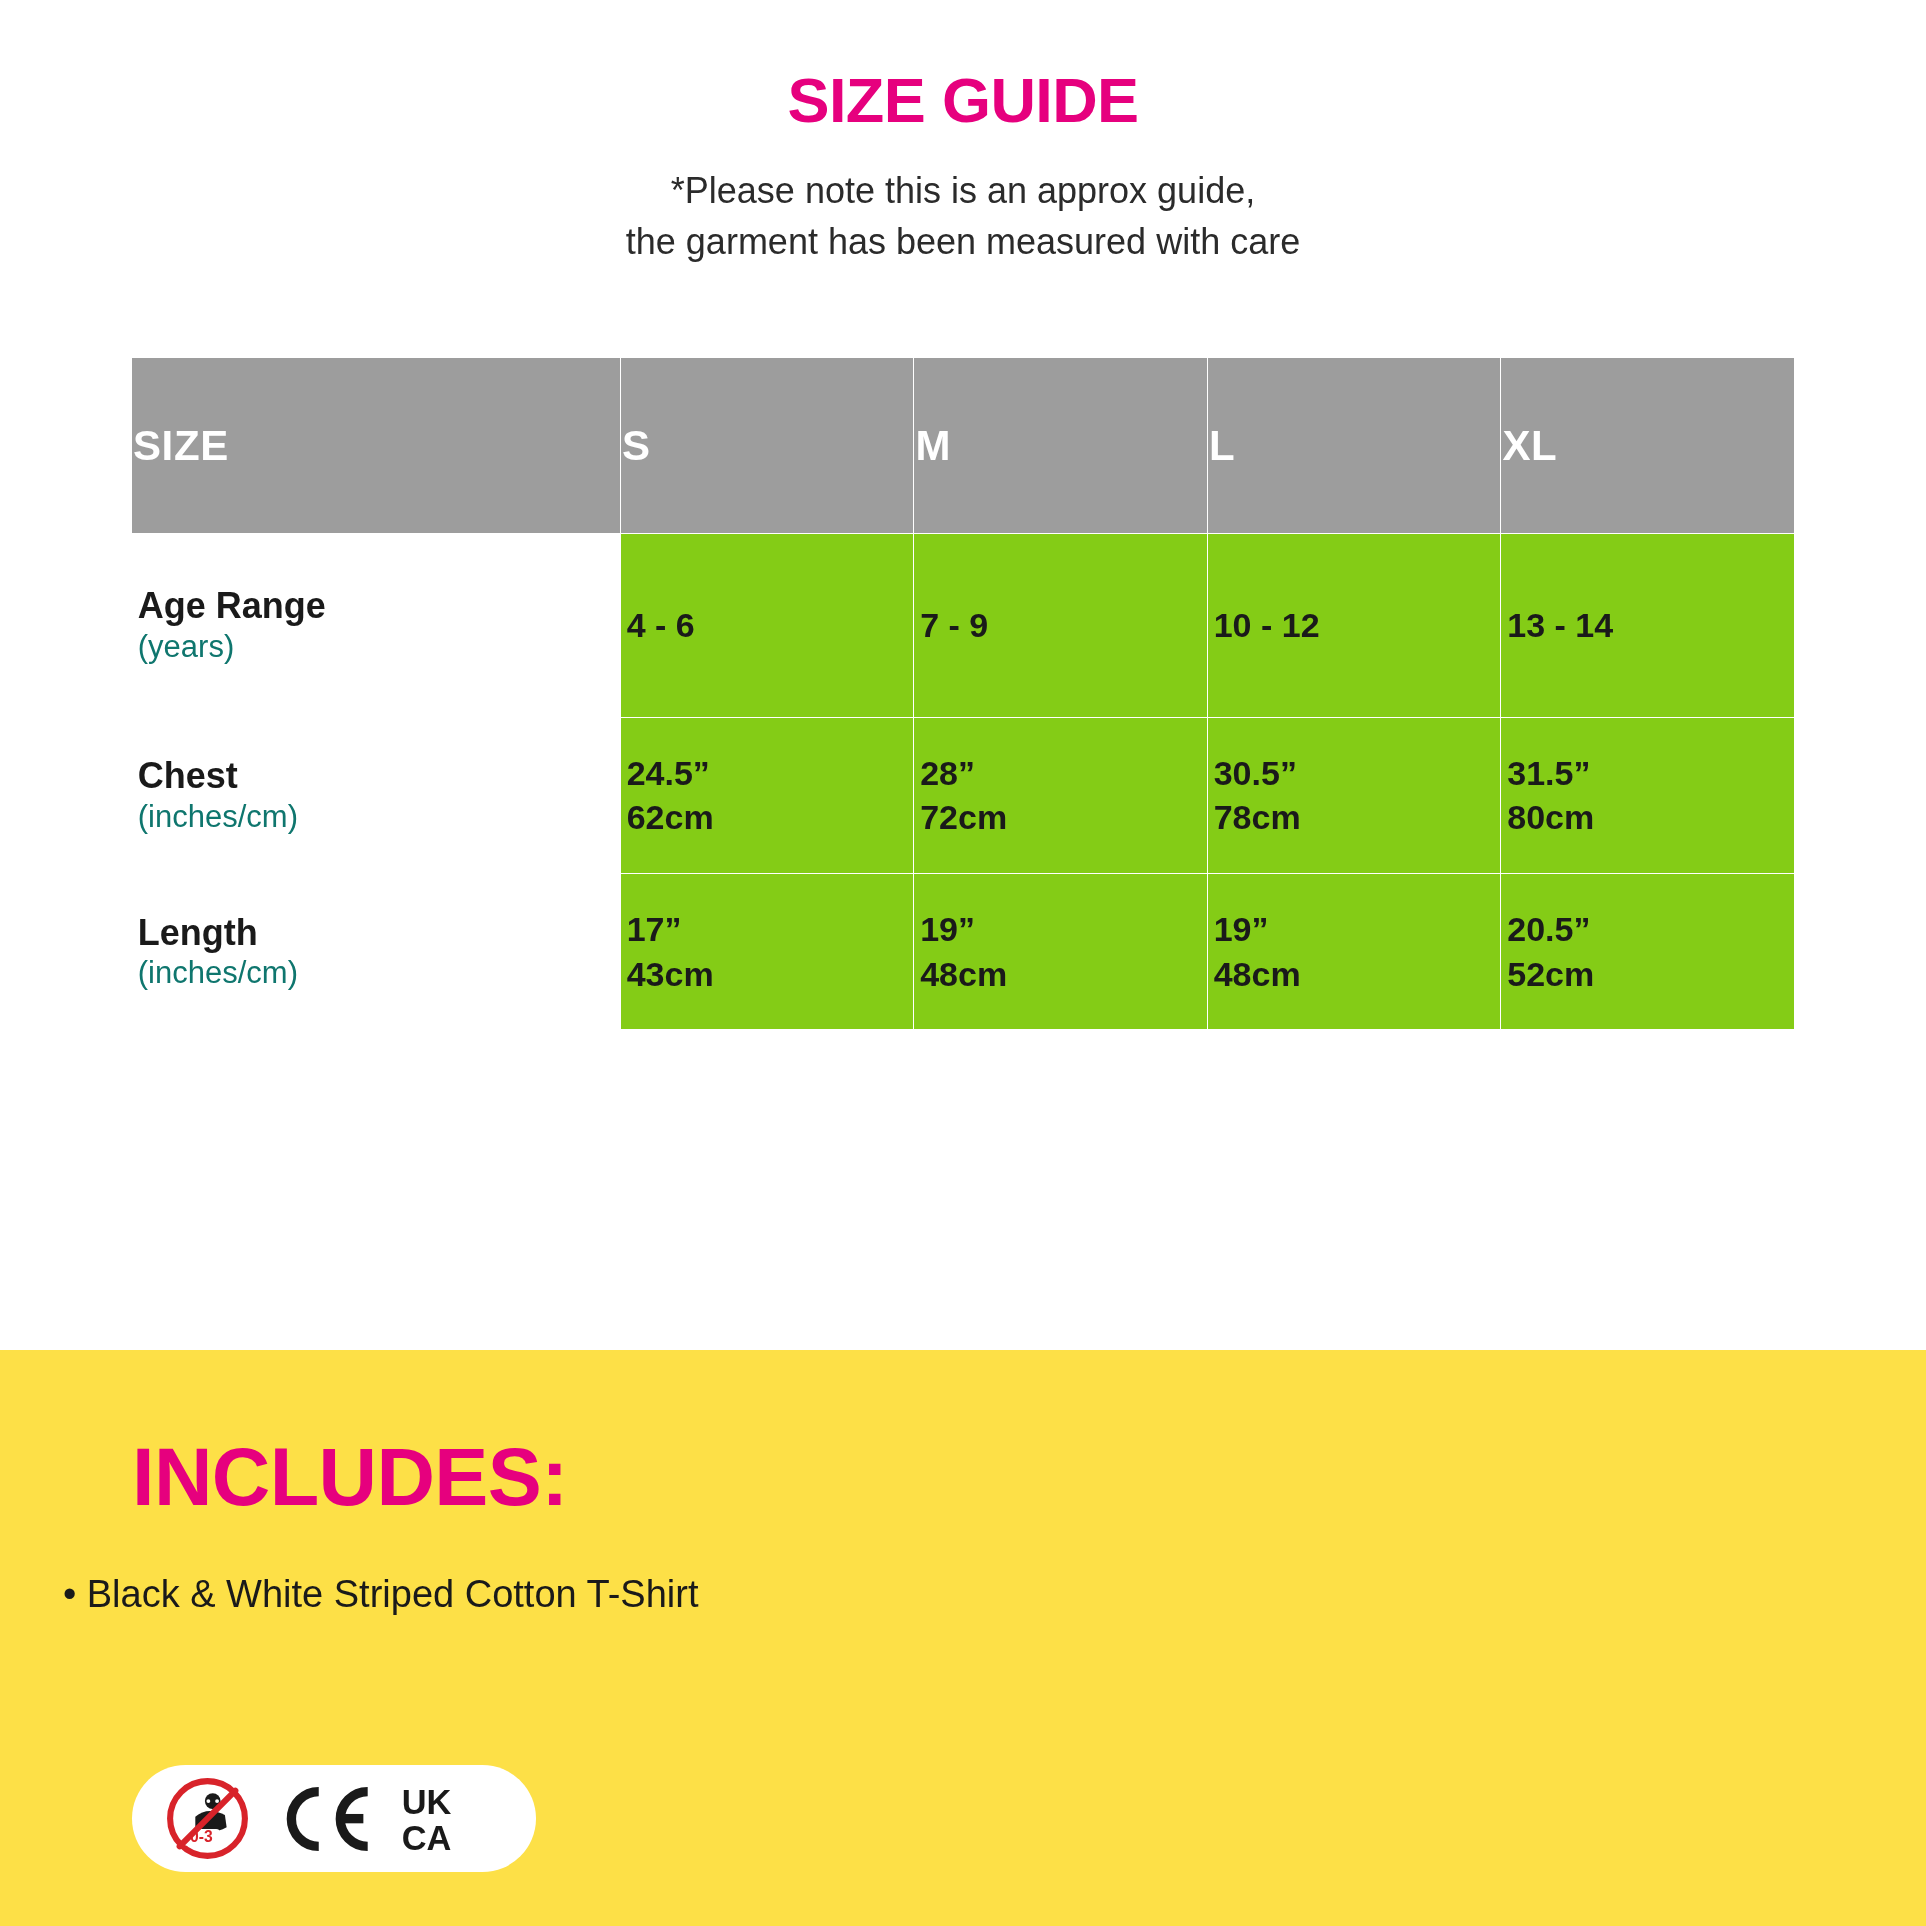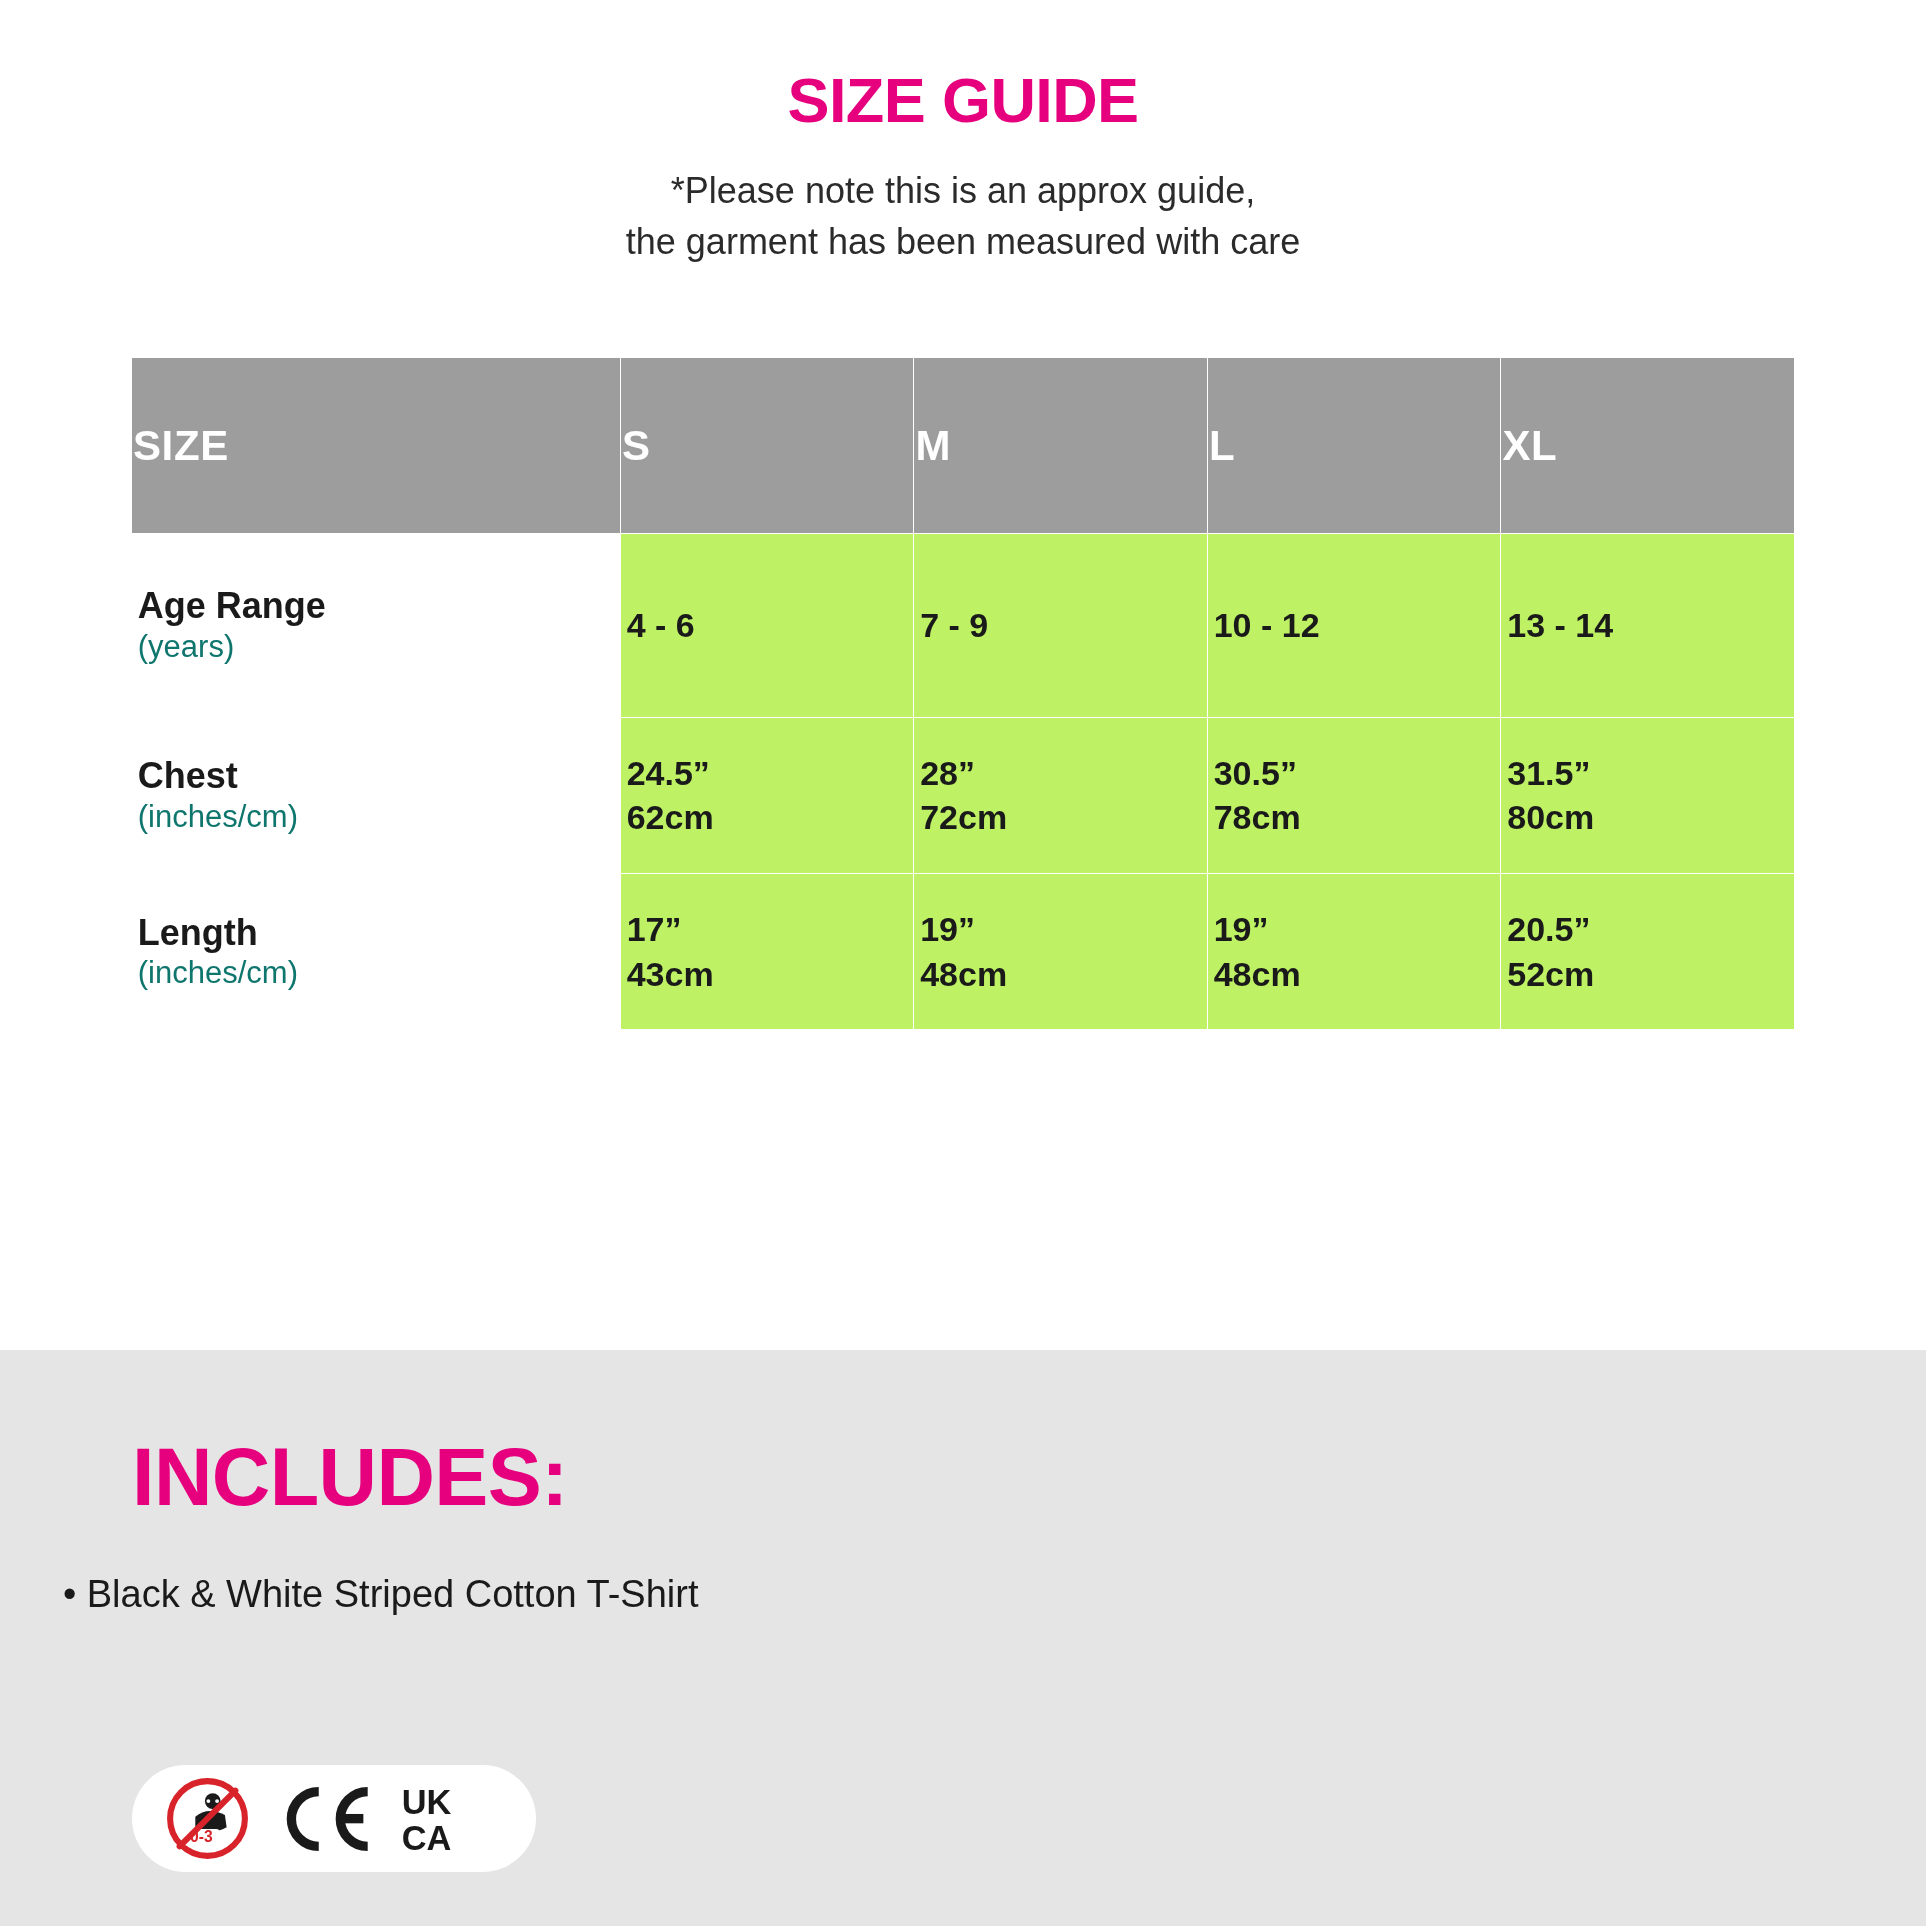--- a/index.html
+++ b/index.html
@@ -71,21 +71,21 @@
     letter-spacing: 0.6px;
   }
   thead th.first-col {
     font-size: 42px;
   }
   col.c1 { width: 488px; }
   col.cx { width: 293px; }
 
   tbody td {
     height: 130px;
-    background: #bef264;
+    background: #84cc16;
     color: #1a1a1a;
     font-size: 34px;
     font-weight: 700;
     padding: 12.7px 5.8px;
   }
   tbody tr.row-tall td {
     height: 157px;
   }
   tbody td.label-cell {
     background: #ffffff;
@@ -104,21 +104,21 @@
     margin-top: 5.8px;
   }
 
   
   .includes-section {
     position: absolute;
     left: 0;
     top: 1350px;
     width: 1926px;
     height: 577px;
-    background: #e5e5e5;
+    background: #fde047;
     box-sizing: border-box;
   }
   .includes-title {
     margin: 0;
     padding-top: 87px;
     padding-left: 132px;
     font-size: 81px;
     font-weight: 700;
     letter-spacing: -0.6px;
     color: #E6007E;

